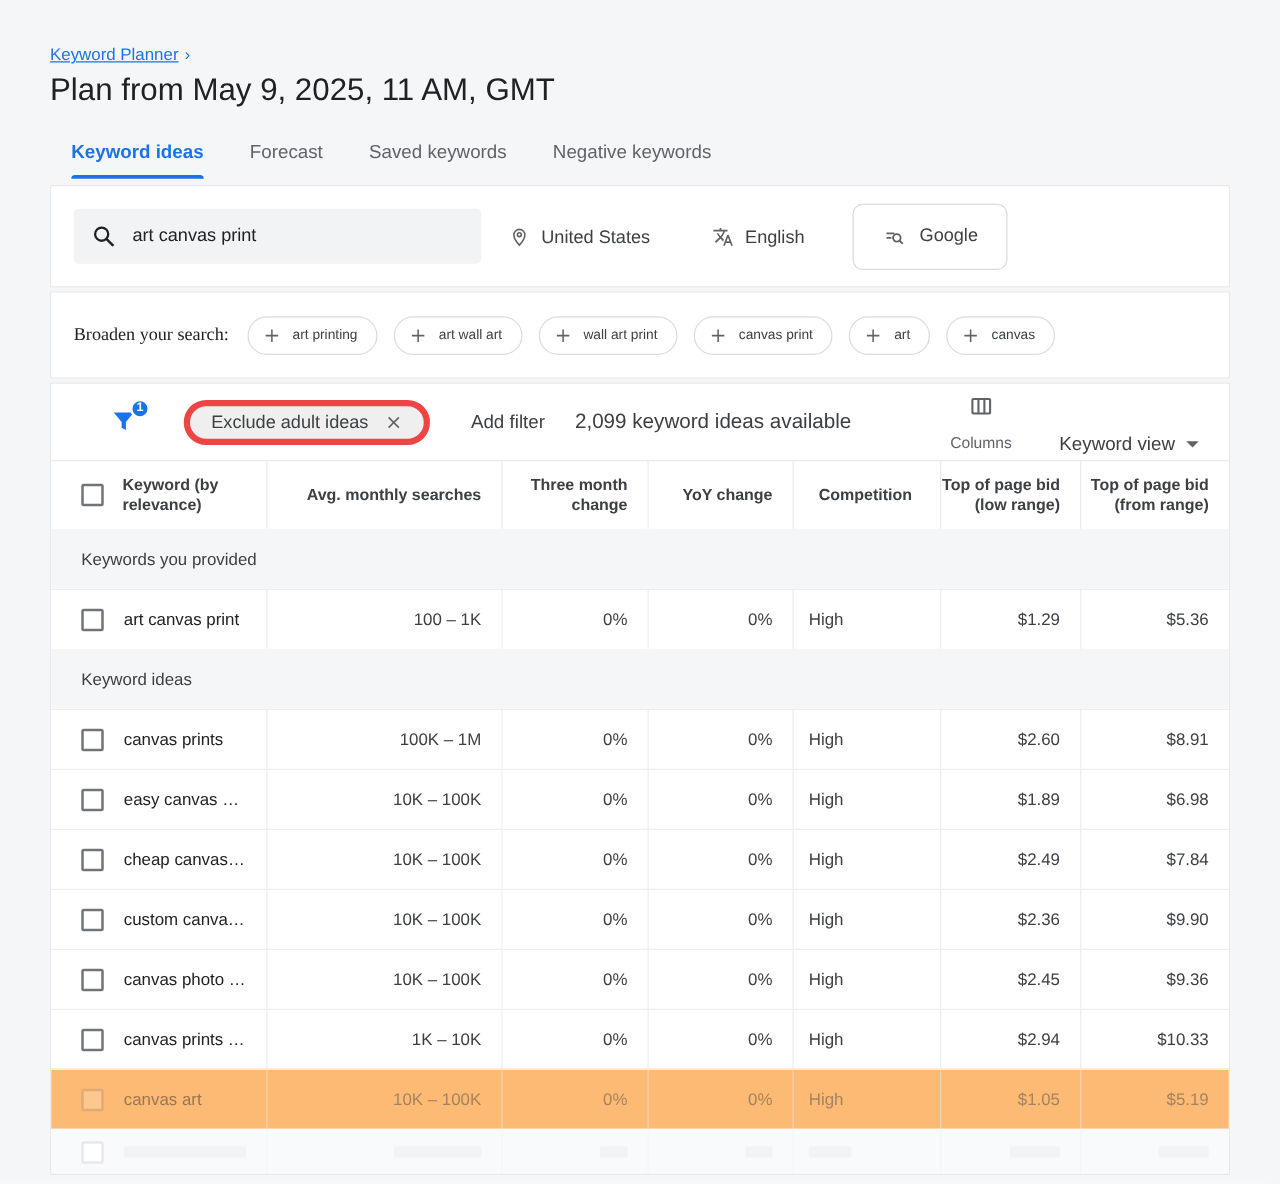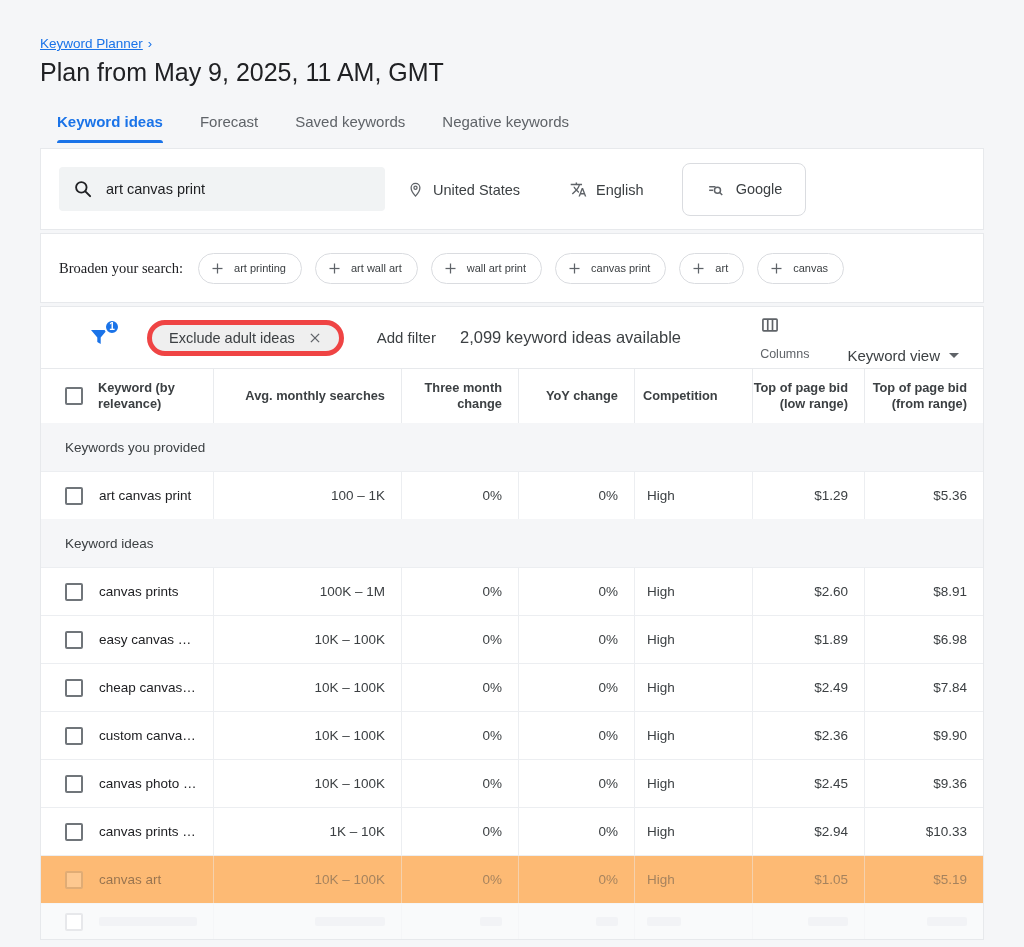--- a/index.html
+++ b/index.html
@@ -66,37 +66,37 @@
     background:#1a73e8; border:2px solid #fff; color:#fff; font-size:10px; font-weight:bold;
     display:flex; align-items:center; justify-content:center;
   }
   .filter-chip {
     margin-left:34px; height:36px; padding:0 17px; border:5px solid #ef4444; border-radius:18px;
     display:flex; align-items:center; gap:13px; font-size:14.5px; color:#3c4043; cursor:pointer;
   }
   .add-filter { margin-left:33px; font-size:15px; color:#3c4043; cursor:pointer; }
   .results-summary { margin-left:24px; font-size:16.5px; color:#3c4043; }
   .columns-block {
-    margin-left:auto; display:flex; flex-direction:column; align-items:flex-start; gap:12px;
+    margin-left:auto; display:flex; flex-direction:column; align-items:center; gap:12px;
     color:#5f6368; font-size:12.5px; cursor:pointer;
   }
   .view-selector { margin-left:38px; margin-right:6px; display:flex; align-items:center; gap:9px;
     font-size:15px; color:#3c4043; cursor:pointer;margin-top:36px; }
   .caret { width:0; height:0; border-left:5px solid transparent; border-right:5px solid transparent; border-top:5px solid #5f6368; }
 
   
   .tgrid { display:grid; grid-template-columns:172px 188px 117px 116px 118px 112px 1fr; }
   .thead { height:54px; }
   .th {
     display:flex; align-items:center; font-size:12.8px; font-weight:bold; color:#3c4043;
     border-left:1px solid #e9ebee; line-height:1.25; cursor:pointer;
   }
   .th:first-child { border-left:none; padding-left:24px; gap:15px; }
   .th.right { justify-content:flex-end; text-align:right; padding-right:16px; }
-  .th.left { padding-left:8px; }
+  .th.left { padding-left:20px; }
 
   .section-band {
     height:48px; background:#f5f6f8; display:flex; align-items:center;
     padding-left:24px; font-size:13.5px; color:#3c4043;
   }
   .trow { height:48px; border-top:1px solid #eceef1; background:#fff; }
   .trow:first-of-type { border-top:none; }
   .cell { display:flex; align-items:center; font-size:13.5px; color:#3c4043; border-left:1px solid #eceef1; }
   .cell.c1 { border-left:none; padding-left:24px; gap:16px; color:#202124; }
   .cell.num { justify-content:flex-end; padding-right:16px; }

